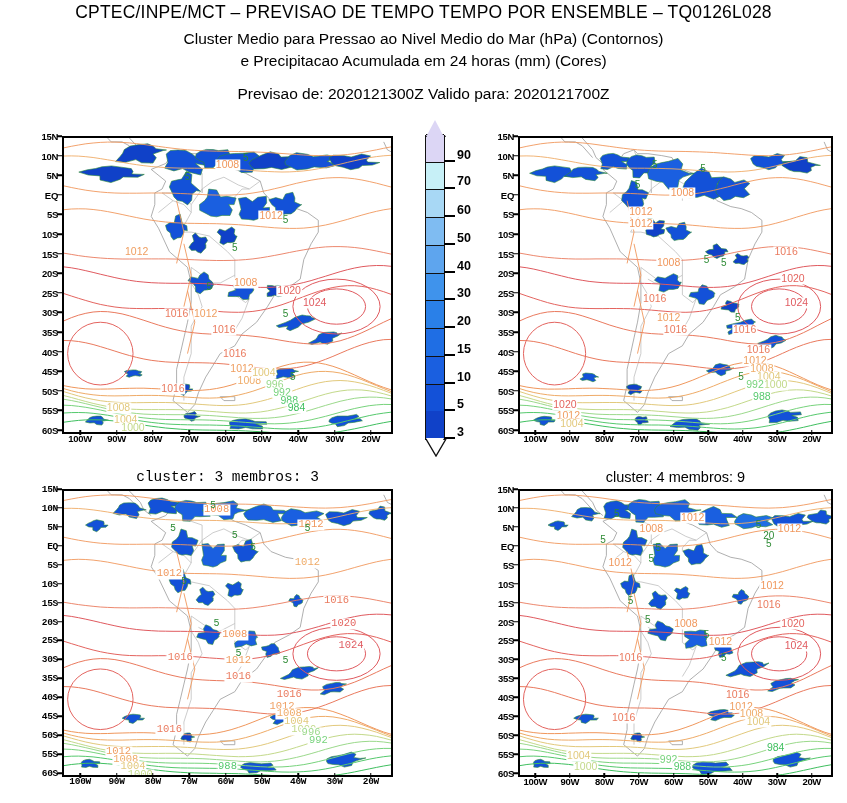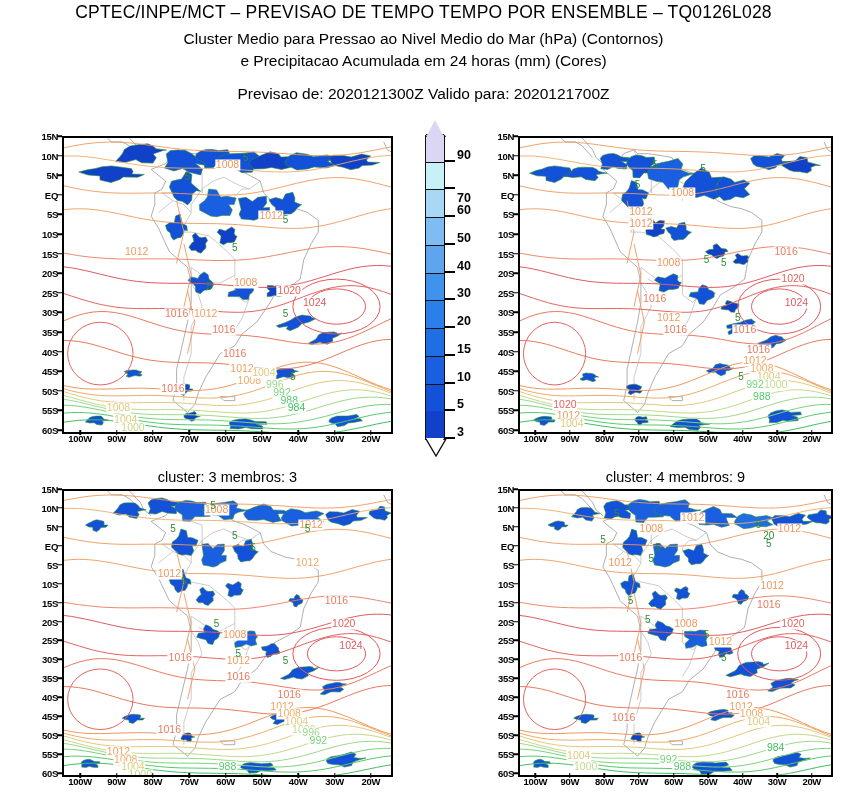--- a/index.html
+++ b/index.html
@@ -70,21 +70,21 @@
     <div class="cbtick" style="bottom: 166.364px;"></div>
     <div class="cblab" style="bottom: 159.364px;">40</div>
     <div class="cbcell" style="bottom: 194.091px; height: 27.7273px; background: rgb(127, 188, 242);"></div>
     <div class="cbtick" style="bottom: 194.091px;"></div>
     <div class="cblab" style="bottom: 187.091px;">50</div>
     <div class="cbcell" style="bottom: 221.818px; height: 27.7273px; background: rgb(168, 216, 245);"></div>
     <div class="cbtick" style="bottom: 221.818px;"></div>
     <div class="cblab" style="bottom: 214.818px;">60</div>
     <div class="cbcell" style="bottom: 249.545px; height: 27.7273px; background: rgb(199, 240, 247);"></div>
     <div class="cbtick" style="bottom: 249.545px;"></div>
-    <div class="cblab" style="bottom: 227px;">70</div>
+    <div class="cblab" style="bottom: 244px;">70</div>
     <div class="cbcell" style="bottom: 277.273px; height: 27.7273px; background: rgb(220, 214, 245);"></div>
     <div class="cbtick" style="bottom: 277.273px;"></div>
     <div class="cblab" style="bottom: 270.273px;">90</div>
     <div class="cbarrow" style="top: -16px; height: 17px; background: rgb(220, 214, 245); clip-path: polygon(50% 0px, 100% 100%, 0px 100%);"></div>
     <div class="cbarrow" style="top: -16px; height: 17px; border-left: 1px solid rgb(17, 17, 17); border-right: 1px solid rgb(17, 17, 17); clip-path: polygon(50% 0px, 100% 100%, 0px 100%);"></div>
     <div class="cbarrow" style="bottom: -17px; height: 18px; background: rgb(255, 255, 255); clip-path: polygon(0px 0px, 100% 0px, 50% 100%);"></div>
     <svg width="22" height="19" style="position: absolute; left: -1px; bottom: -18px;">
       <polyline points="1,1 11,18 21,1" fill="none" stroke="#111" stroke-width="1.4"></polyline>
     </svg>
   </div>
@@ -393,21 +393,21 @@
     <div class="tickh" style="left: 190.056px; bottom: -299px; top: 294px;"></div>
     <div class="xlab" style="left: 190.056px; top: 294px;">50W</div>
     <div class="tickh" style="left: 224.611px; bottom: -299px; top: 294px;"></div>
     <div class="xlab" style="left: 224.611px; top: 294px;">40W</div>
     <div class="tickh" style="left: 259.167px; bottom: -299px; top: 294px;"></div>
     <div class="xlab" style="left: 259.167px; top: 294px;">30W</div>
     <div class="tickh" style="left: 293.722px; bottom: -299px; top: 294px;"></div>
     <div class="xlab" style="left: 293.722px; top: 294px;">20W</div>
   </div>
 
-<div class="panel" style="left:62px;top:489px;width:331px;height:288px;">
+<div class="panel" style="left:62px;top:489px;width:331px;height:288px;font-family:Liberation Mono, monospace;">
   <div class="ptitle">cluster: 3   membros: 3</div>
   <div class="plotbox" style="width:331px;height:288px;">
       <svg width="327" height="284" style="position: absolute; left: 0px; top: 0px;">
         <polyline points="87.2,30.3 101.7,24.6 109.0,15.1 119.9,11.4 123.5,15.1 134.4,15.1 149.0,17.0 159.9,18.9 163.5,26.5 170.8,30.3 181.7,34.1 196.2,41.7 199.8,53.0 207.1,60.6 221.6,66.3 232.5,68.2 243.4,71.9 254.3,79.5 254.3,90.9 247.1,102.2 239.8,117.4 236.2,136.3 225.3,143.9 210.7,151.5 203.5,162.8 192.6,178.0 178.0,189.3 170.8,200.7 156.2,208.3 149.0,219.6 141.7,231.0 134.4,246.1 130.8,257.5 123.5,265.1 109.0,253.7 112.6,238.6 112.6,223.4 116.3,208.3 119.9,193.1 123.5,178.0 127.2,159.0 127.2,140.1 123.5,125.0 105.4,109.8 94.5,87.1 87.2,75.7 90.8,64.4 90.8,53.0 98.1,49.2 101.7,41.7 87.2,30.3" fill="none" stroke="#9a9a9a" stroke-width="0.8"></polyline>
         <polyline points="65.4,0.0 76.3,11.4 79.9,18.9 87.2,24.6" fill="none" stroke="#9a9a9a" stroke-width="0.8"></polyline>
         <polyline points="29.1,-3.8 40.0,-3.8 47.2,3.8 58.1,3.8 65.4,7.6 76.3,18.9" fill="none" stroke="#9a9a9a" stroke-width="0.8"></polyline>
         <polyline points="25.4,-15.1 32.7,-15.1 40.0,-11.4 47.2,-13.3 54.5,-15.1 65.4,-22.7 61.8,-11.4 58.1,-3.8" fill="none" stroke="#9a9a9a" stroke-width="0.8"></polyline>
         <polyline points="98.1,-22.7 112.6,-18.9 101.7,-18.9 90.8,-30.3 76.3,-26.5 83.6,-28.4 98.1,-22.7" fill="none" stroke="#9a9a9a" stroke-width="0.8"></polyline>
         <polyline points="116.3,-15.1 130.8,-15.1 134.4,-11.4 123.5,-11.4 116.3,-15.1" fill="none" stroke="#9a9a9a" stroke-width="0.8"></polyline>
         <polyline points="141.7,-11.4 145.3,-11.4 138.1,-13.3 141.7,-11.4" fill="none" stroke="#9a9a9a" stroke-width="0.8"></polyline>

